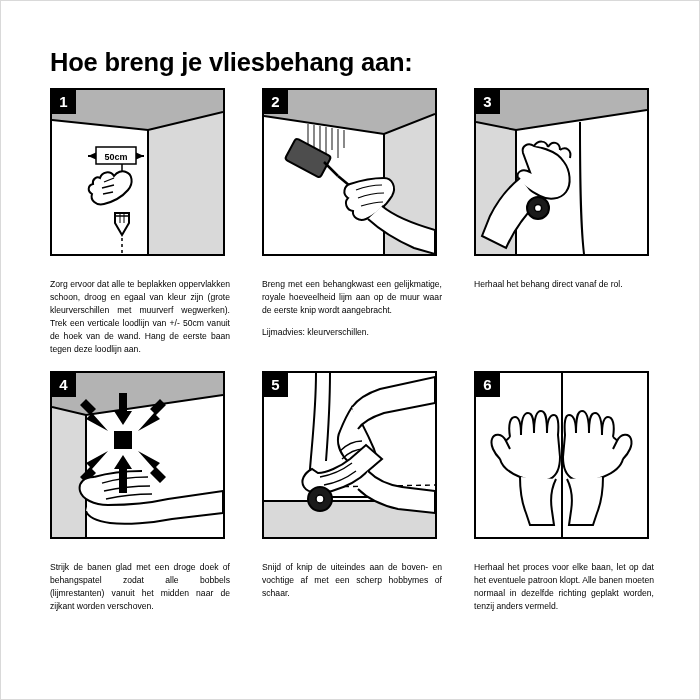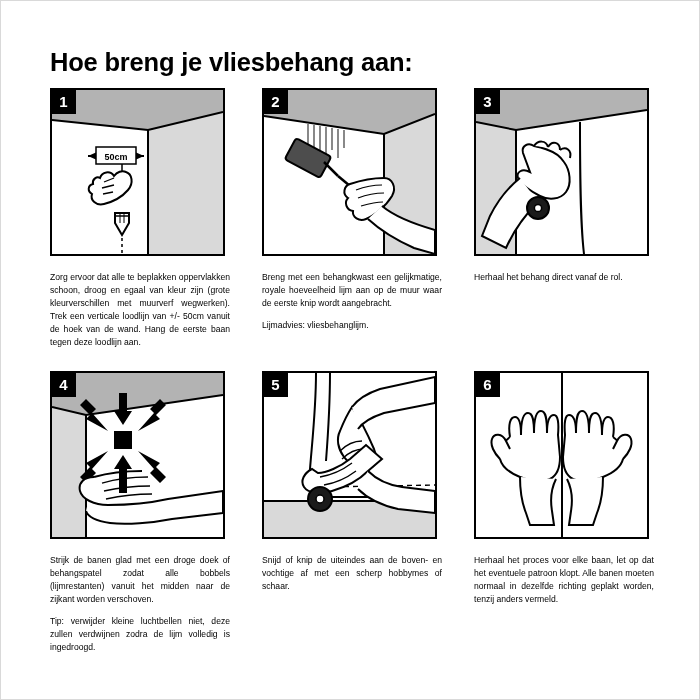--- a/index.html
+++ b/index.html
@@ -45,21 +45,21 @@
     background:#000; color:#fff;
     font-size:15px; font-weight:bold;
     display:flex; align-items:center; justify-content:center;
     z-index:6;
   }
   .cap {
     width:180px;
     font-size:8.6px;
     line-height:1.52;
     text-align:justify;
-    margin-top:15px;
+    margin-top:22px;
   }
   .cap p { margin:0 0 9px 0; }
   .cap p:last-child { margin-bottom:0; }
   svg { display:block; }
 </style>
 </head>
 <body>
 
 <div id="page">
   <div id="frame"></div>
@@ -136,21 +136,21 @@
                  C112,88 98,90 86,94 Z" fill="#fff" stroke="#000" stroke-width="2"></path>
         <path d="M92,100 C100,97 110,95 118,95" stroke="#000" stroke-width="1.2" fill="none"></path>
         <path d="M94,108 C102,105 112,103 120,103" stroke="#000" stroke-width="1.2" fill="none"></path>
         <path d="M97,116 C104,114 112,112 119,112" stroke="#000" stroke-width="1.2" fill="none"></path>
 
         <path d="M104,129 C116,140 132,150 150,158 L171,164 L171,140 C150,134 130,126 118,116" fill="#fff" stroke="#000" stroke-width="2"></path>
       </svg>
     </div>
     <div class="cap">
       <p>Breng met een behangkwast een gelijkmatige, royale hoeveelheid lijm aan op de muur waar de eerste knip wordt aangebracht.</p>
-      <p>Lijmadvies: vliesbehanglijm.</p>
+      <p>Lijmadvies: kleurverschillen.</p>
     </div>
   </div>
 
   <div class="panel" style="left:474px; top:88px;">
     <div class="illo">
       <div class="numbox">3</div>
       <svg width="171" height="164" viewBox="0 0 171 164">
         <polygon points="0,0 171,0 171,20 40,40 0,32" fill="#b3b3b3"></polygon>
         <polygon points="0,32 40,40 40,164 0,164" fill="#d9d9d9"></polygon>
         <polygon points="40,40 171,20 171,164 40,164" fill="#ffffff"></polygon>
@@ -211,21 +211,20 @@
                  C74,132 98,130 116,126 L171,118 L171,140 L120,146
                  C100,150 74,152 58,150 C44,148 36,144 34,138" fill="#fff" stroke="#000" stroke-width="2"></path>
         <path d="M42,104 C56,100 74,98 90,98" fill="none" stroke="#000" stroke-width="2"></path>
         <path d="M50,110 C64,106 80,104 96,104" fill="none" stroke="#000" stroke-width="1.3"></path>
         <path d="M52,118 C66,115 82,113 98,113" fill="none" stroke="#000" stroke-width="1.3"></path>
         <path d="M54,126 C68,123 84,121 100,121" fill="none" stroke="#000" stroke-width="1.3"></path>
       </svg>
     </div>
     <div class="cap">
       <p>Strijk de banen glad met een droge doek of behangspatel zodat alle bobbels (lijmrestanten) vanuit het midden naar de zijkant worden verschoven.</p>
-      <p>Tip: verwijder kleine luchtbellen niet, deze zullen verdwijnen zodra de lijm volledig is ingedroogd.</p>
     </div>
   </div>
 
   <div class="panel" style="left:262px; top:371px;">
     <div class="illo">
       <div class="numbox">5</div>
       <svg width="171" height="164" viewBox="0 0 171 164">
 
         <polygon points="0,0 171,0 171,128 0,128" fill="#ffffff"></polygon>
         <polygon points="0,128 171,128 171,164 0,164" fill="#d9d9d9"></polygon>

